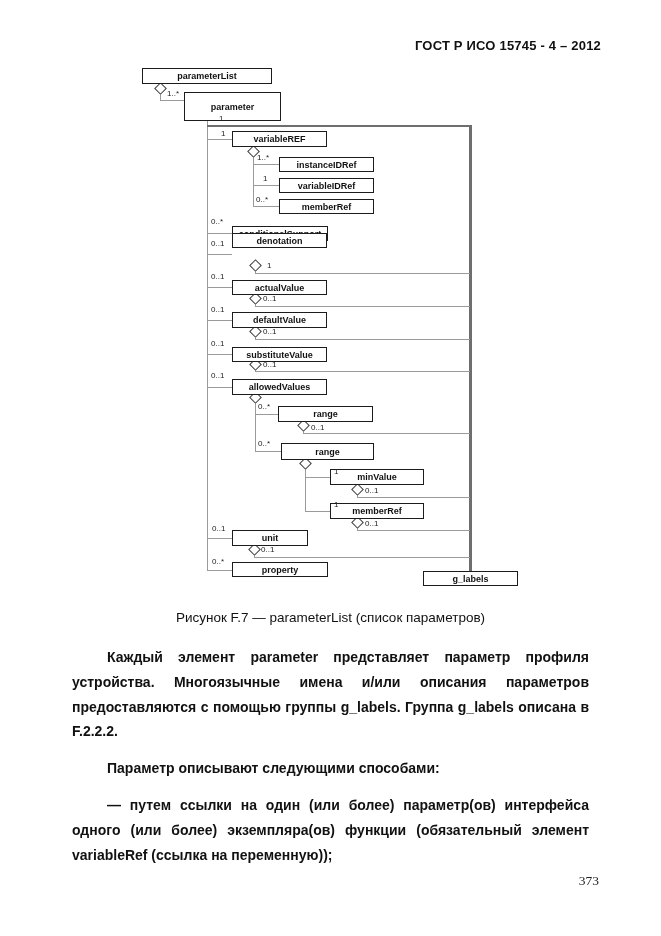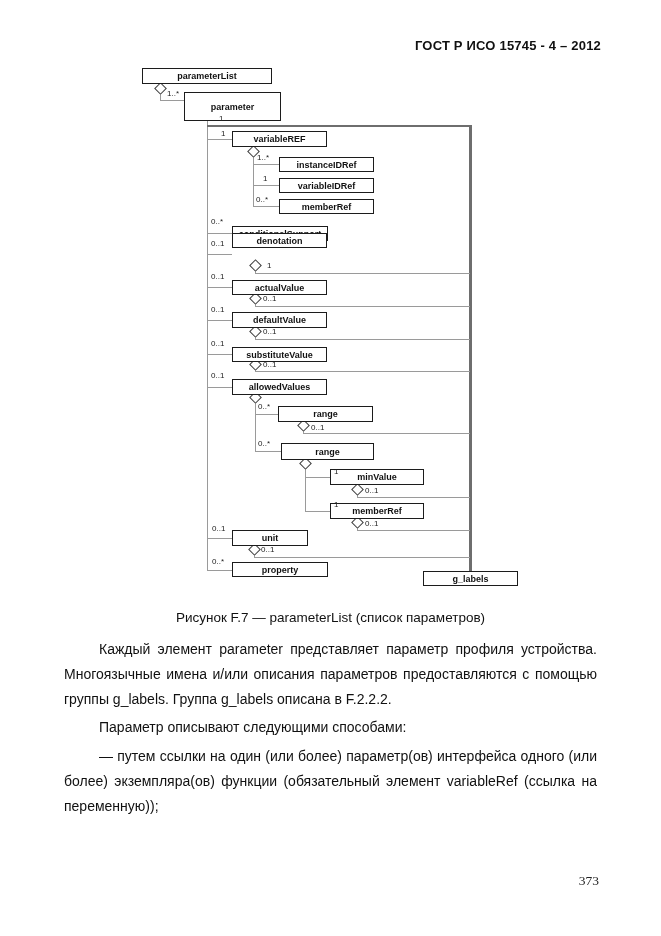--- a/index.html
+++ b/index.html
@@ -15,21 +15,21 @@
       font-size:9px;font-weight:bold;color:#111;text-align:center;overflow:hidden;
       display:flex;align-items:center;justify-content:center;}
   .dm{position:absolute;width:7px;height:7px;border:1px solid #3d3d3d;background:#fff;
       transform:rotate(45deg);}
   .ml{position:absolute;font-size:8px;color:#222;line-height:9px;white-space:nowrap;}
   
   .caption{position:absolute;left:60px;top:610px;width:541px;text-align:center;
            font-size:13.5px;color:#111;}
   .bodytext{position:absolute;left:60px;top:633px;width:541px;font-size:14px;
             line-height:24.8px;color:#111;}
-  .bodytext p{margin:4px;text-align:justify;}
+  .bodytext p{margin:12px;text-align:justify;font-weight:bold;}
   .bodytext p.ind{text-indent:35px;}
   .pagenum{position:absolute;top:873px;right:62px;font-family:"Liberation Serif",serif;
            font-size:13.5px;color:#222;}
 </style>
 </head>
 <body>
 
 <div class="page">
 
   <div class="header">ГОСТ Р ИСО 15745 - 4 – 2012</div>

